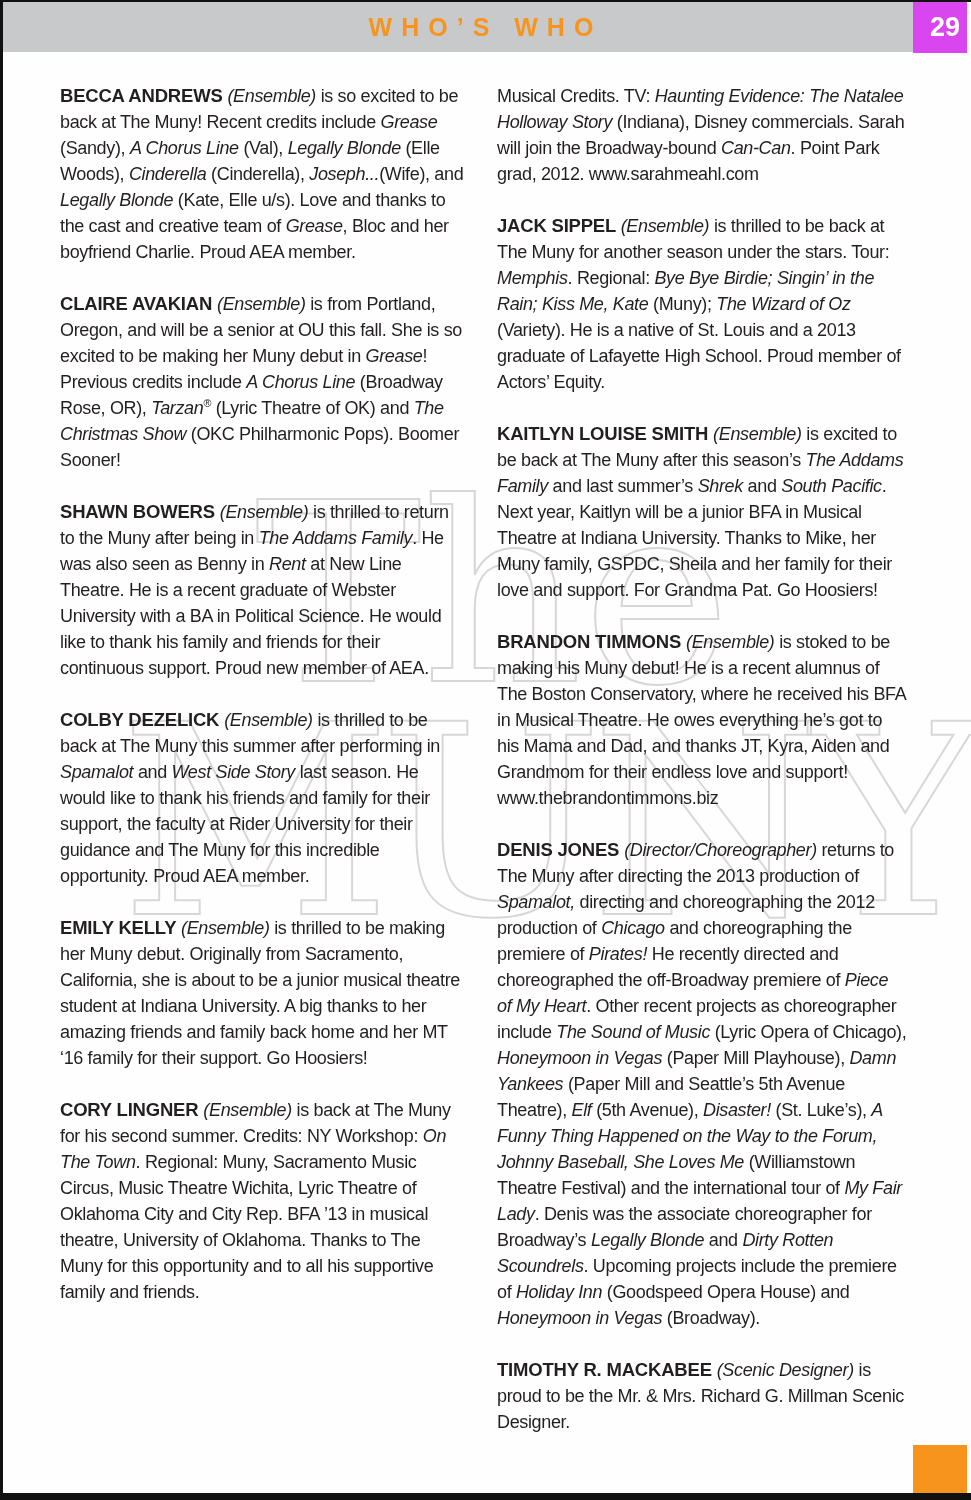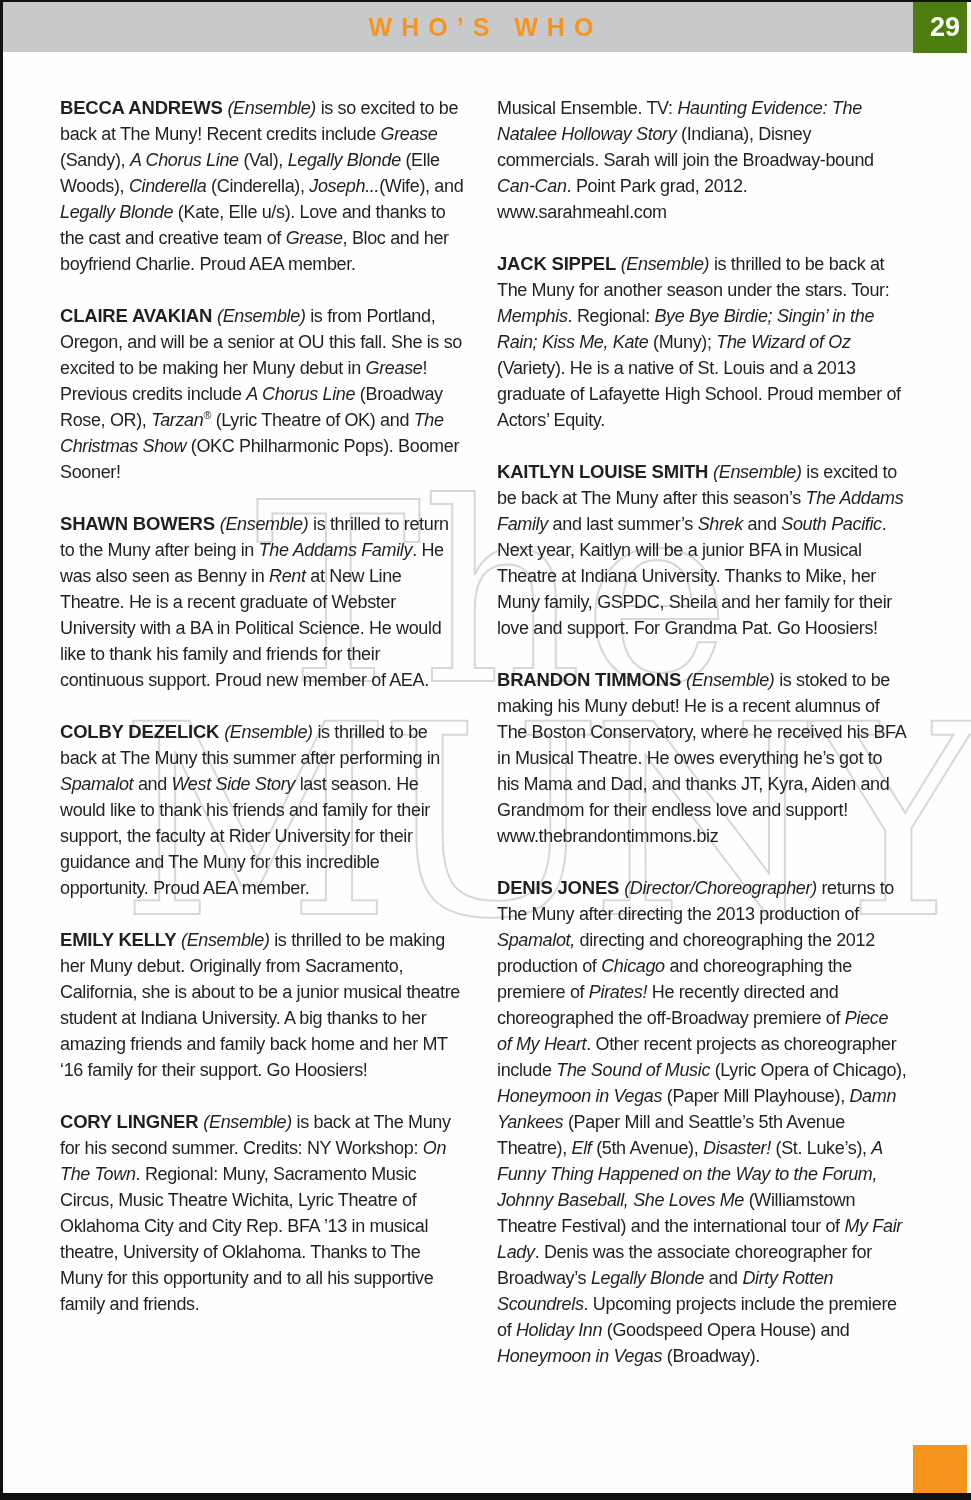--- a/index.html
+++ b/index.html
@@ -15,41 +15,41 @@
   
   .header-bar {
     position:absolute; top:2px; left:3px; width:910px; height:50px; background:#c8c9cb;
   }
   .page-title {
     position:absolute; top:2px; left:0; width:100%; height:50px; line-height:50px;
     text-align:center; font-weight:bold; font-size:25px; letter-spacing:9px;
     color:#f7941d;
   }
   .page-num-box {
-    position:absolute; top:2px; left:913px; width:54px; height:51px; background:#4d7c0f;
+    position:absolute; top:2px; left:913px; width:54px; height:51px; background:#d946ef;
     display:flex; align-items:center; justify-content:flex-end; padding-right:7px;
     box-sizing:border-box;
   }
   .page-num { color:#ffffff; font-weight:bold; font-size:27px; }
 
   
   .wm {
     position:absolute; font-family:"DejaVu Serif", serif; color:transparent;
     -webkit-text-stroke:2px #d7d7d8; line-height:1; white-space:nowrap; z-index:0;
     user-select:none;
   }
   .wm-the  { left:255px; top:470px; font-size:250px; }
   .wm-muny { left:120px; top:690px; font-size:265px; letter-spacing:-12px; }
 
   
   .col { position:absolute; top:81px; z-index:1; }
   .col-1 { left:60px;  width:406px; }
   .col-2 { left:497px; width:410px; }
 
-  .bio { margin:14px 0 26px 0; font-size:18px; line-height:26px; letter-spacing:-0.35px; text-align:left; }
+  .bio { margin:2px 0 26px 0; font-size:18px; line-height:26px; letter-spacing:-0.35px; text-align:left; }
   .bio-name { font-weight:bold; font-size:18.5px; letter-spacing:-0.2px; }
   .bio-role { font-style:italic; }
   .bio em { font-style:italic; }
   .bio sup { font-size:60%; vertical-align:super; line-height:0; }
 
   
   .corner-box { position:absolute; left:913px; top:1445px; width:54px; height:48px; background:#f7941d; }
 </style>
 </head>
 <body>
@@ -71,22 +71,23 @@
 
   <div class="col col-1">
       <p class="bio"><span class="bio-name">BECCA ANDREWS </span><span class="bio-role">(Ensemble) </span><span>is so excited to be back at The Muny! Recent credits include </span><em>Grease</em><span> (Sandy), </span><em>A Chorus Line</em><span> (Val), </span><em>Legally Blonde</em><span> (Elle Woods), </span><em>Cinderella</em><span> (Cinderella), </span><em>Joseph...</em><span>(Wife), and </span><em>Legally Blonde</em><span> (Kate, Elle u/s). Love and thanks to the cast and creative team of </span><em>Grease</em><span>, Bloc and her boyfriend Charlie. Proud AEA member.</span></p>
       <p class="bio"><span class="bio-name">CLAIRE AVAKIAN </span><span class="bio-role">(Ensemble) </span><span>is from Portland, Oregon, and will be a senior at OU this fall. She is so excited to be making her Muny debut in </span><em>Grease</em><span>! Previous credits include </span><em>A Chorus Line</em><span> (Broadway Rose, OR), </span><em>Tarzan</em><sup>®</sup><span> (Lyric Theatre of OK) and </span><em>The Christmas Show</em><span> (OKC Philharmonic Pops). Boomer Sooner!</span></p>
       <p class="bio"><span class="bio-name">SHAWN BOWERS </span><span class="bio-role">(Ensemble) </span><span>is thrilled to return to the Muny after being in </span><em>The Addams Family</em><span>. He was also seen as Benny in </span><em>Rent</em><span> at New Line Theatre. He is a recent graduate of Webster University with a BA in Political Science. He would like to thank his family and friends for their continuous support. Proud new member of AEA.</span></p>
       <p class="bio"><span class="bio-name">COLBY DEZELICK </span><span class="bio-role">(Ensemble) </span><span>is thrilled to be back at The Muny this summer after performing in </span><em>Spamalot</em><span> and </span><em>West Side Story</em><span> last season. He would like to thank his friends and family for their support, the faculty at Rider University for their guidance and The Muny for this incredible opportunity. Proud AEA member.</span></p>
       <p class="bio"><span class="bio-name">EMILY KELLY </span><span class="bio-role">(Ensemble) </span><span>is thrilled to be making her Muny debut. Originally from Sacramento, California, she is about to be a junior musical theatre student at Indiana University. A big thanks to her amazing friends and family back home and her MT ‘16 family for their support. Go Hoosiers!</span></p>
       <p class="bio"><span class="bio-name">CORY LINGNER </span><span class="bio-role">(Ensemble) </span><span>is back at The Muny for his second summer. Credits: NY Workshop: </span><em>On The Town</em><span>. Regional: Muny, Sacramento Music Circus, Music Theatre Wichita, Lyric Theatre of Oklahoma City and City Rep. BFA ’13 in musical theatre, University of Oklahoma. Thanks to The Muny for this opportunity and to all his supportive family and friends.</span></p>
     </div>
   <div class="col col-2">
-      <p class="bio"><span>Musical Ensemble. TV: </span><em>Haunting Evidence: The Natalee Holloway Story</em><span> (Indiana), Disney commercials. Sarah will join the Broadway-bound </span><em>Can-Can</em><span>. Point Park grad, 2012. www.sarahmeahl.com</span></p>
+      <p class="bio"><span>Musical Credits. TV: </span><em>Haunting Evidence: The Natalee Holloway Story</em><span> (Indiana), Disney commercials. Sarah will join the Broadway-bound </span><em>Can-Can</em><span>. Point Park grad, 2012. www.sarahmeahl.com</span></p>
       <p class="bio"><span class="bio-name">JACK SIPPEL </span><span class="bio-role">(Ensemble) </span><span>is thrilled to be back at The Muny for another season under the stars. Tour: </span><em>Memphis</em><span>. Regional: </span><em>Bye Bye Birdie; Singin’ in the Rain; Kiss Me, Kate</em><span> (Muny); </span><em>The Wizard of Oz</em><span> (Variety). He is a native of St. Louis and a 2013 graduate of Lafayette High School. Proud member of Actors’ Equity.</span></p>
       <p class="bio"><span class="bio-name">KAITLYN LOUISE SMITH </span><span class="bio-role">(Ensemble) </span><span>is excited to be back at The Muny after this season’s </span><em>The Addams Family</em><span> and last summer’s </span><em>Shrek</em><span> and </span><em>South Pacific</em><span>. Next year, Kaitlyn will be a junior BFA in Musical Theatre at Indiana University. Thanks to Mike, her Muny family, GSPDC, Sheila and her family for their love and support. For Grandma Pat. Go Hoosiers!</span></p>
       <p class="bio"><span class="bio-name">BRANDON TIMMONS </span><span class="bio-role">(Ensemble) </span><span>is stoked to be making his Muny debut! He is a recent alumnus of The Boston Conservatory, where he received his BFA in Musical Theatre. He owes everything he’s got to his Mama and Dad, and thanks JT, Kyra, Aiden and Grandmom for their endless love and support! www.thebrandontimmons.biz</span></p>
       <p class="bio"><span class="bio-name">DENIS JONES </span><span class="bio-role">(Director/Choreographer) </span><span>returns to The Muny after directing the 2013 production of </span><em>Spamalot,</em><span> directing and choreographing the 2012 production of </span><em>Chicago</em><span> and choreographing the premiere of </span><em>Pirates!</em><span> He recently directed and choreographed the off-Broadway premiere of </span><em>Piece of My Heart</em><span>. Other recent projects as choreographer include </span><em>The Sound of Music</em><span> (Lyric Opera of Chicago), </span><em>Honeymoon in Vegas</em><span> (Paper Mill Playhouse), </span><em>Damn Yankees</em><span> (Paper Mill and Seattle’s 5th Avenue Theatre), </span><em>Elf</em><span> (5th Avenue), </span><em>Disaster!</em><span> (St. Luke’s), </span><em>A Funny Thing Happened on the Way to the Forum, Johnny Baseball, She Loves Me</em><span> (Williamstown Theatre Festival) and the international tour of </span><em>My Fair Lady</em><span>. Denis was the associate choreographer for Broadway’s </span><em>Legally Blonde</em><span> and </span><em>Dirty Rotten Scoundrels</em><span>. Upcoming projects include the premiere of </span><em>Holiday Inn</em><span> (Goodspeed Opera House) and </span><em>Honeymoon in Vegas</em><span> (Broadway).</span></p>
+      <p class="bio"><span class="bio-name">TIMOTHY R. MACKABEE </span><span class="bio-role">(Scenic Designer) </span><span>is proud to be the Mr. &amp; Mrs. Richard G. Millman Scenic Designer.</span></p>
     </div>
 
   <div class="corner-box"></div>
 
 </div>
 
 </body></html>

